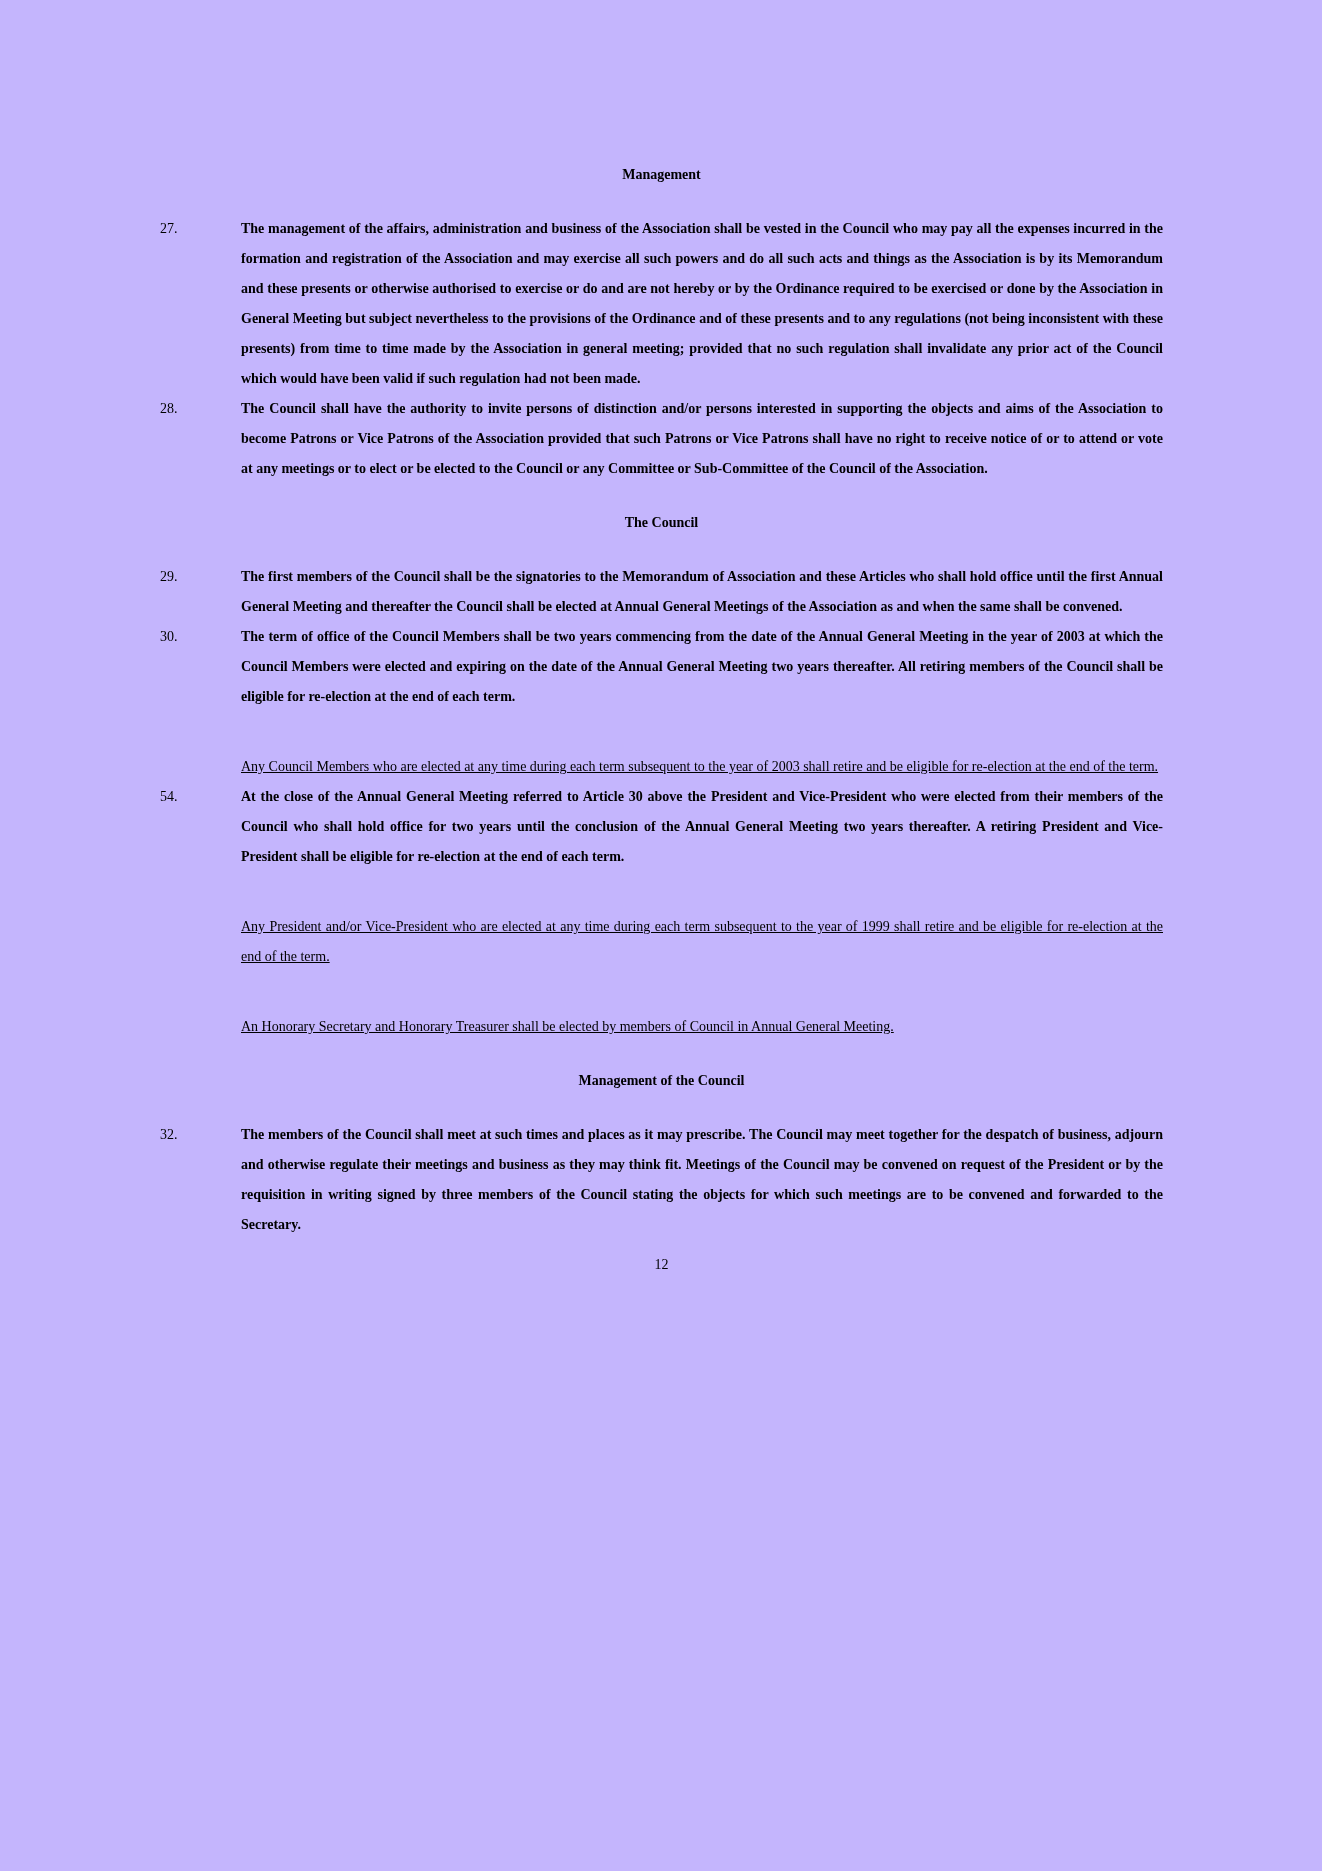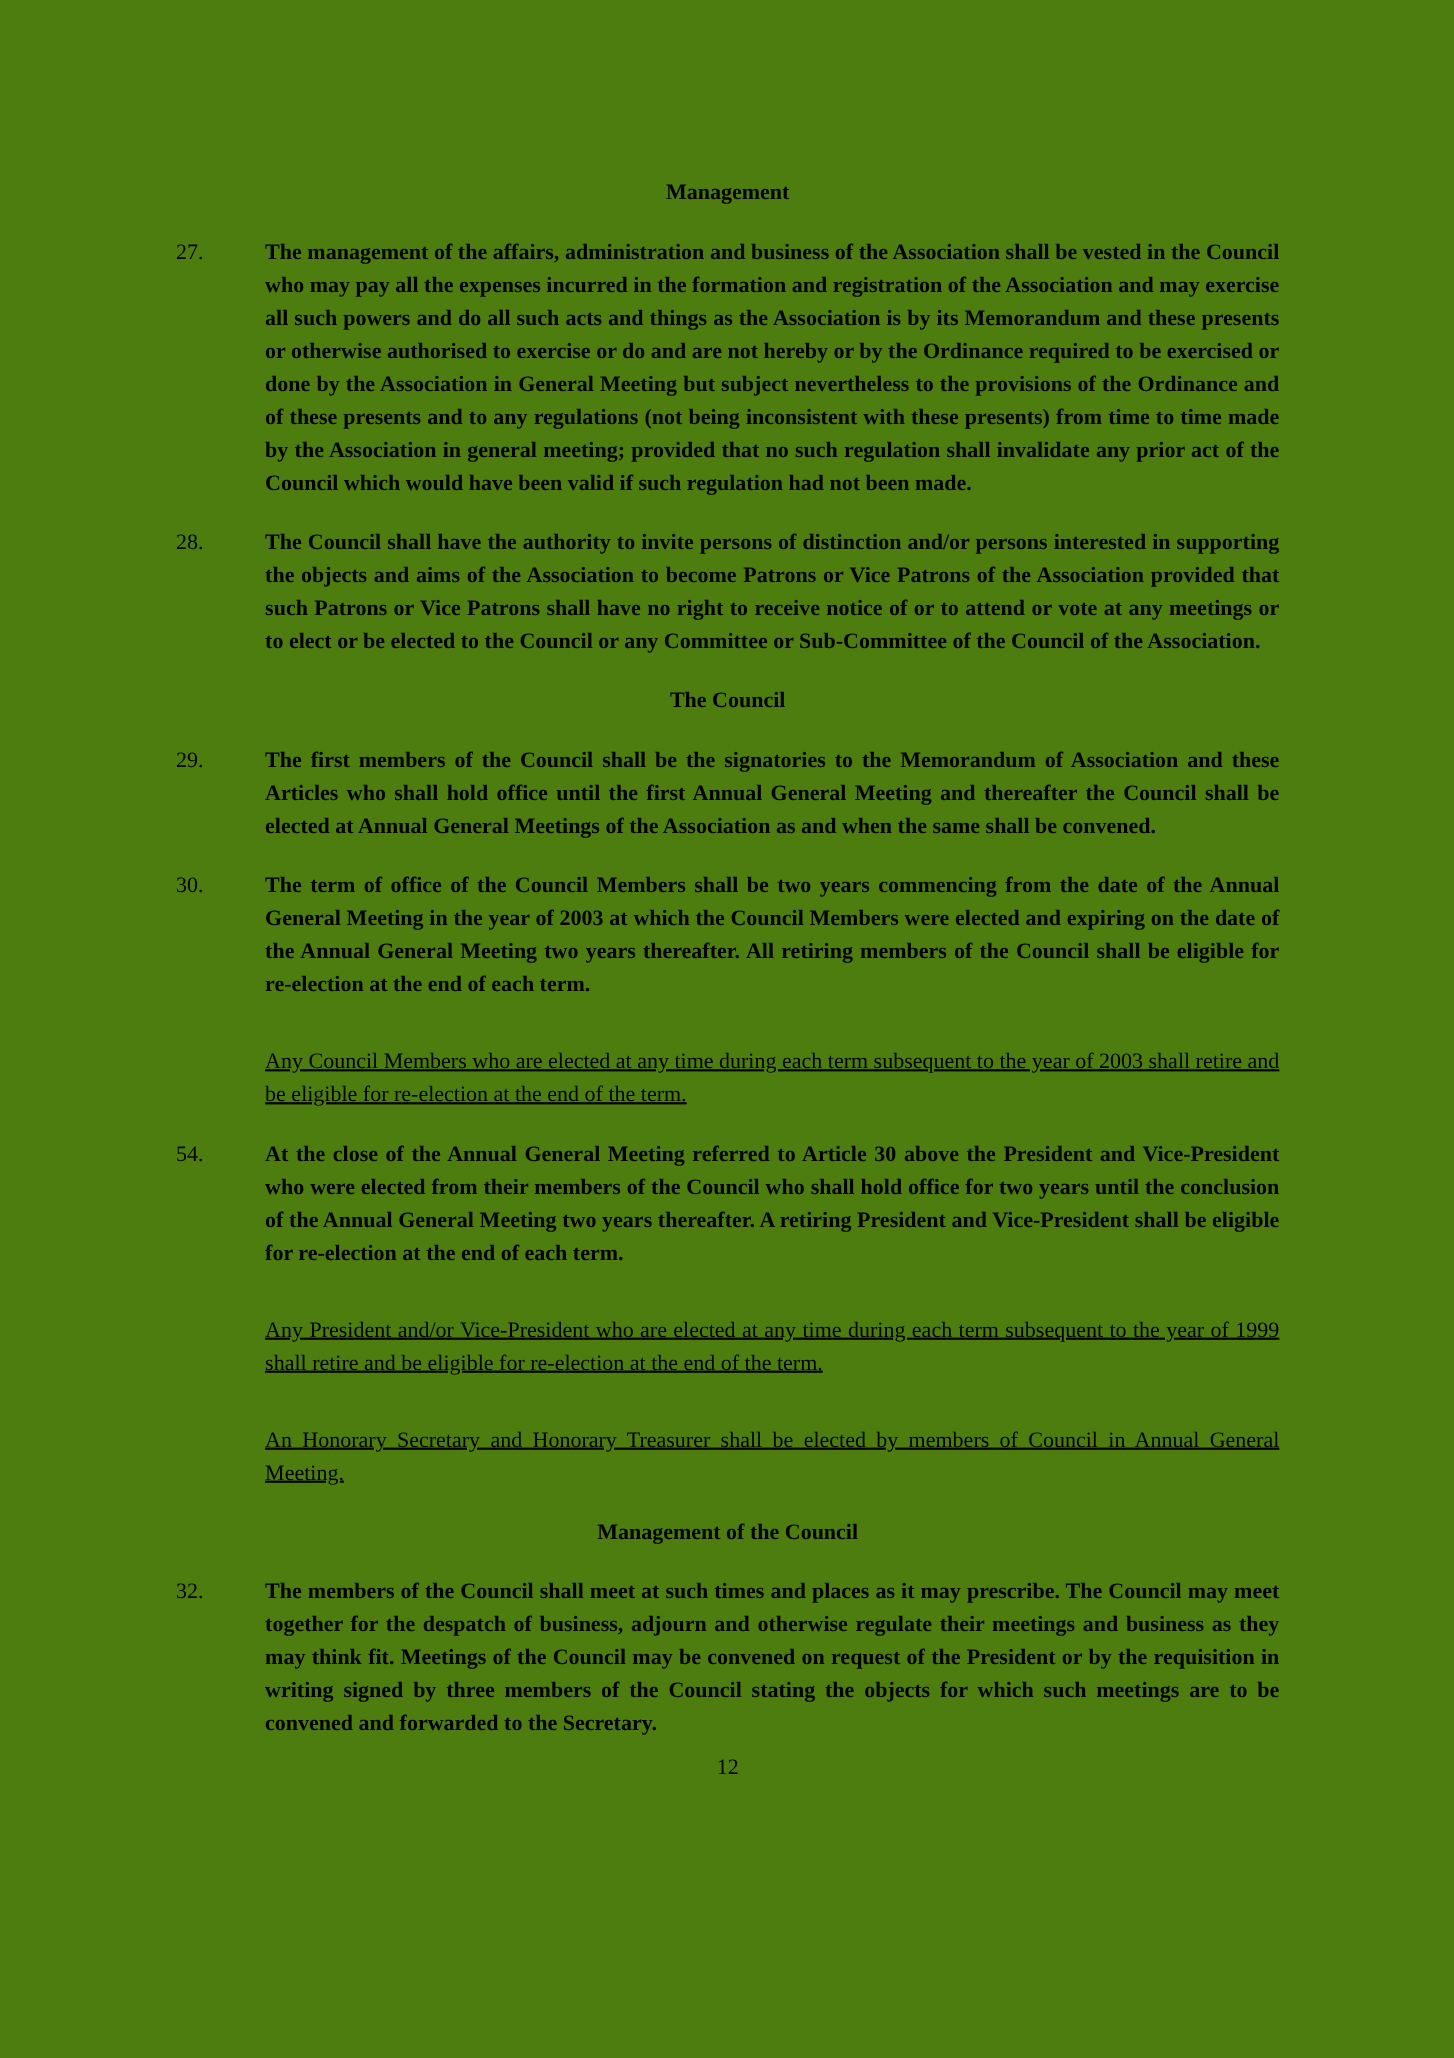--- a/index.html
+++ b/index.html
@@ -5,41 +5,40 @@
   html, body {
     margin: 0;
     padding: 0;
     background: #ffffff;
   }
   .page {
     position: relative;
     width: 1322px;
     height: 1871px;
     margin: 0 auto;
-    background: #4d7c0f;
+    background: #c4b5fd;
     color: #000000;
     font-family: "Liberation Serif", "DejaVu Serif", serif;
-    font-size: 20px;
+    font-size: 14px;
     line-height: 30px;
     box-sizing: border-box;
     padding: 160px 159px 0 160px;
     overflow: hidden;
   }
   .section-heading {
     text-align: center;
     font-weight: bold;
     margin: 24px 0;
   }
   .section-heading:first-child {
     margin-top: 0;
   }
   .article-item {
     display: flex;
     flex-direction: row;
-    margin-top: 24px;
   }
   .article-number {
     width: 81px;
     flex: 0 0 81px;
     text-align: left;
   }
   .article-body {
     width: 922px;
     flex: 0 0 922px;
     text-align: justify;

